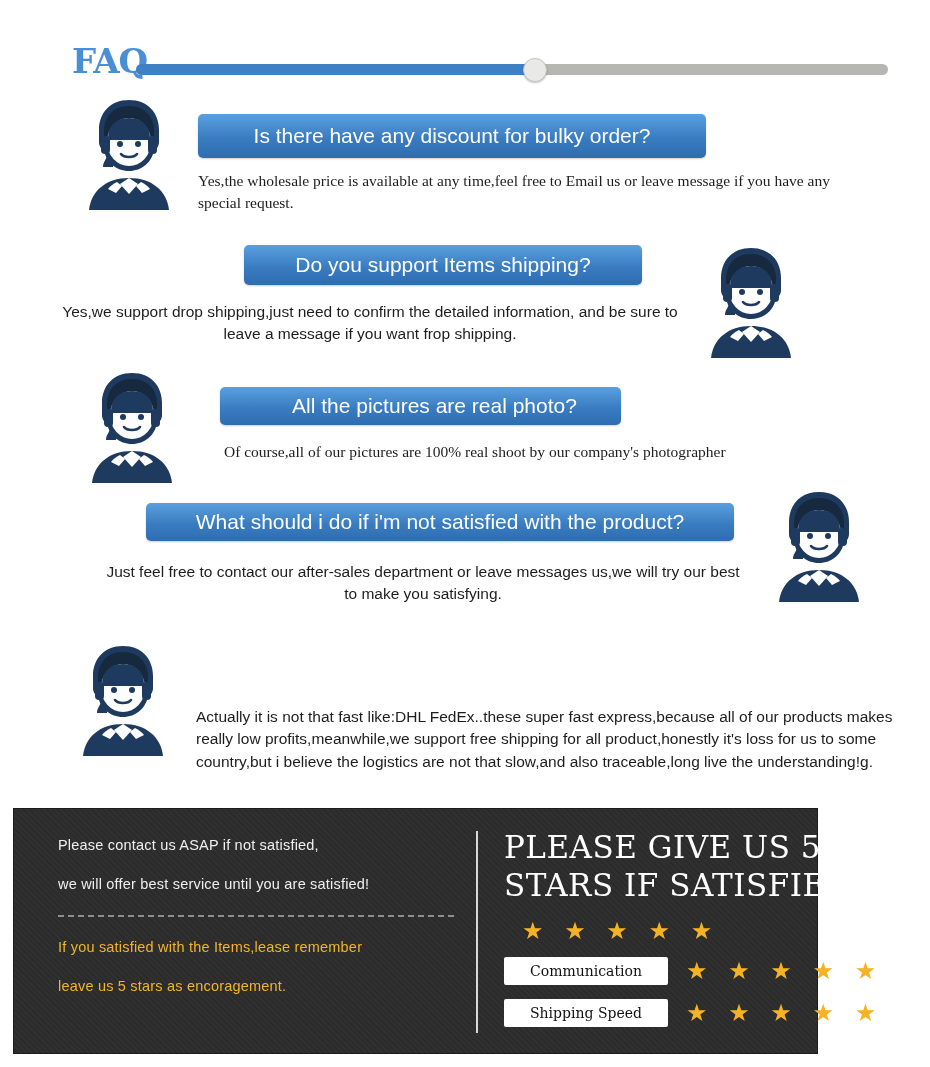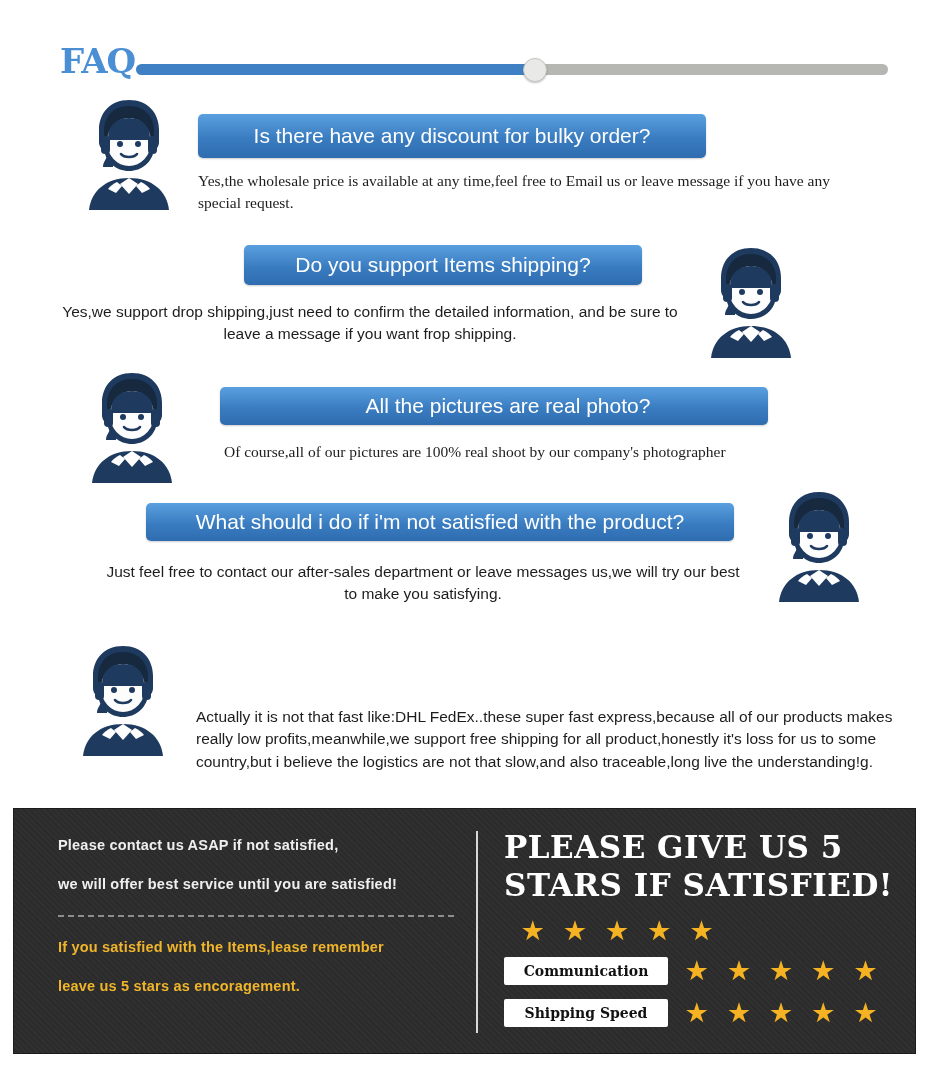--- a/index.html
+++ b/index.html
@@ -17,21 +17,21 @@
   }
 
   
   .faq-header {
     position: absolute;
     left: 0; top: 18px;
     width: 930px; height: 60px;
   }
   .faq-title {
     position: absolute;
-    left: 60px; top: 26px;
+    left: 72px; top: 26px;
     font-family: "DejaVu Serif", serif;
     font-weight: bold;
     font-size: 34px;
     letter-spacing: -1px;
     color: #4a8fd4;
     line-height: 1;
   }
   .slider-track {
     position: absolute;
     left: 136px; top: 46px;
@@ -74,26 +74,25 @@
     color: #1d1d1d;
     font-size: 15.5px;
     line-height: 1.45;
   }
   .answer.center { text-align: center; }
 
   
   .footer {
     position: absolute;
     left: 13px; top: 808px;
-    width: 903px; height: 246px;
+    width: 805px; height: 246px;
     background: #2b2b2b;
     background-image:
       repeating-linear-gradient(45deg, rgba(255,255,255,.022) 0 2px, rgba(0,0,0,0) 2px 4px);
     border: 1px solid #1c1c1c;
-    font-weight: bold;
   }
   .footer-left {
     position: absolute;
     left: 44px; top: 28px;
     width: 400px;
   }
   .footer-divider {
     position: absolute;
     left: 462px; top: 22px;
     width: 2px; height: 202px;
@@ -218,21 +217,21 @@
       <path d="M51 62c3 4 13 4 16 0" stroke="#1e3a5f" stroke-width="2.6" fill="none" stroke-linecap="round"></path>
       <rect x="31" y="44" width="9" height="18" rx="4" fill="#1e3a5f"></rect>
       <rect x="78" y="44" width="9" height="18" rx="4" fill="#1e3a5f"></rect>
       <path d="M38 62c-2 6-5 8-5 13h10c1-6 0-9-5-13z" fill="#1e3a5f"></path>
       <path d="M59 86c-23 0-38 13-40 32h80c-2-19-17-32-40-32z" fill="#1e3a5f"></path>
       <path d="M59 86l-9 6 9 10 9-10-9-6z" fill="#ffffff"></path>
       <path d="M47 90c-4 2-7 4-9 7l8 4 6-7-5-4z" fill="#ffffff"></path>
       <path d="M71 90c4 2 7 4 9 7l-8 4-6-7 5-4z" fill="#ffffff"></path>
     </svg>
   </div>
-  <div class="pill" style="left:220px; top:387px; width:548px; height:38px;padding-left:42px;">All the pictures are real photo?</div>
+  <div class="pill" style="left:220px; top:387px; width:401px; height:38px;padding-left:42px;">All the pictures are real photo?</div>
   <div class="answer" style="left:224px; top:441px; width:680px;font-family:Liberation Serif, serif;">Of course,all of our pictures are 100% real shoot by our company's photographer</div>
 
   <div class="avatar" style="left:760px; top:484px;">
     <svg width="118" height="125" viewBox="0 0 118 125" aria-hidden="true">
       <g fill="#1e3a5f">
         <path d="M59 8c-19 0-30 13-30 30v12c0 4 2 7 5 8 2 12 12 21 25 21s23-9 25-21c3-1 5-4 5-8V38C89 21 78 8 59 8z"></path>
       </g>
       <path d="M59 14c-16 0-25 11-25 25v6h50v-6c0-14-9-25-25-25z" fill="#16293f"></path>
       <ellipse cx="59" cy="50" rx="22" ry="24" fill="#fdfdfd"></ellipse>
       <path d="M59 26c-14 0-21 9-21 20v2h42v-2c0-11-7-20-21-20z" fill="#1e3a5f"></path>

